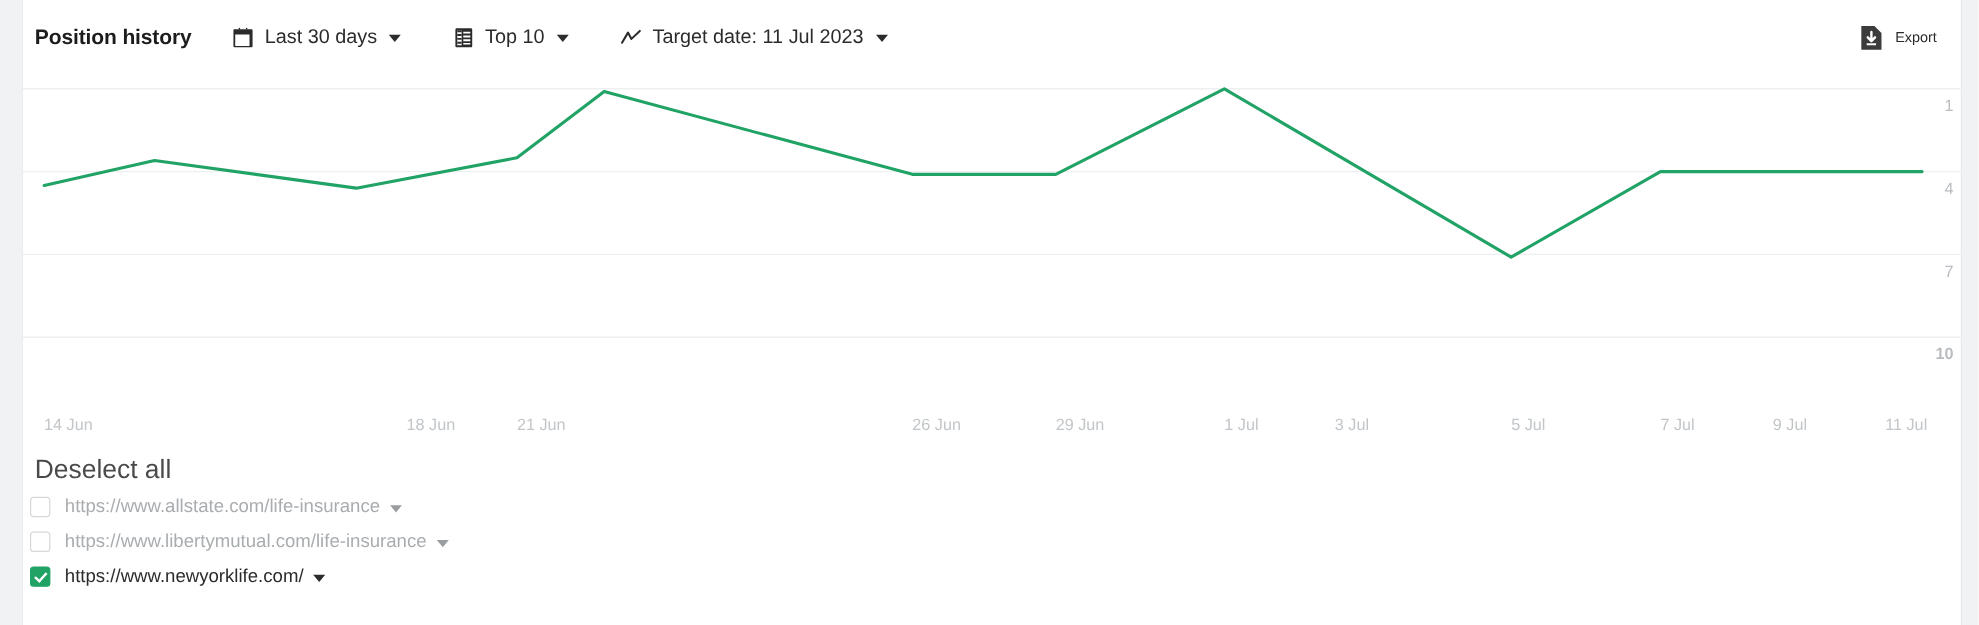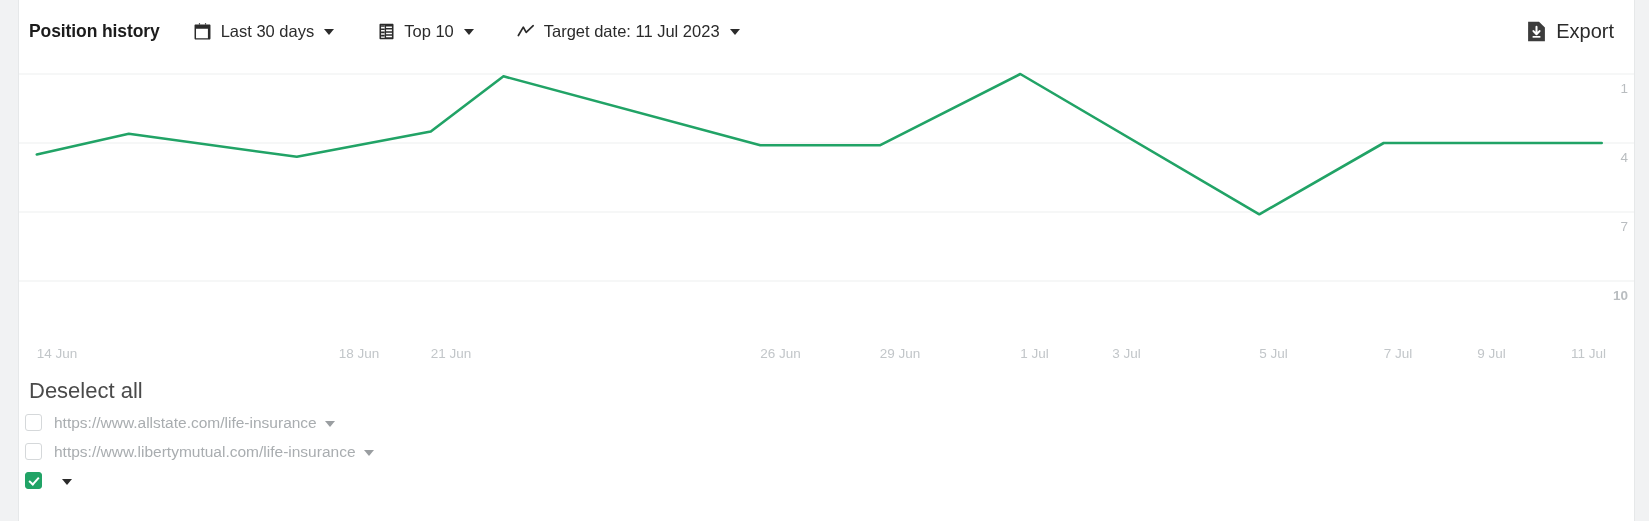--- a/index.html
+++ b/index.html
@@ -97,21 +97,21 @@
   }
   .spacer { flex: 1 1 auto; }
   .export {
     display: flex;
     align-items: center;
     gap: 10px;
     cursor: pointer;
     margin-right: 8px;
   }
   .export-label {
-    font-size: 20px;
+    font-size: 12px;
     color: #2b2b2b;
   }
   .export-icon {
     width: 19px;
     height: 21px;
     flex: 0 0 auto;
   }
 
   
   .chart-area {
@@ -328,18 +328,19 @@
           <span class="legend-text">https://www.allstate.com/life-insurance</span>
           <span class="legend-caret"></span>
         </div>
         <div class="legend-row inactive">
           <span class="cb off"></span>
           <span class="legend-text">https://www.libertymutual.com/life-insurance</span>
           <span class="legend-caret"></span>
         </div>
         <div class="legend-row active">
           <span class="cb on"></span>
+          <span class="legend-text">https://www.newyorklife.com/</span>
           <span class="legend-caret"></span>
         </div>
       </div>
   </div>
 
 </div>
 
 </body></html>

